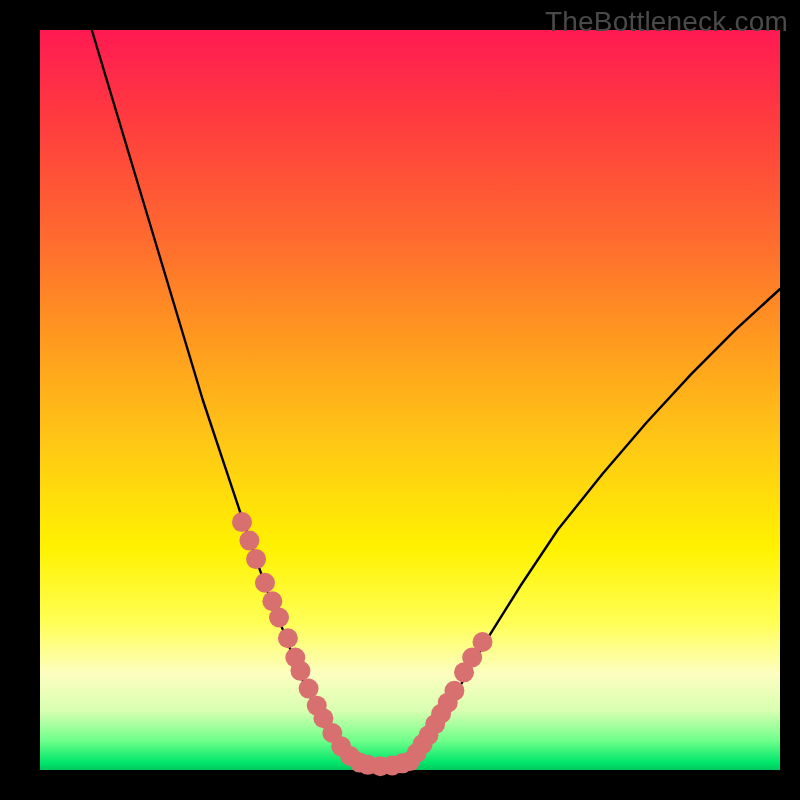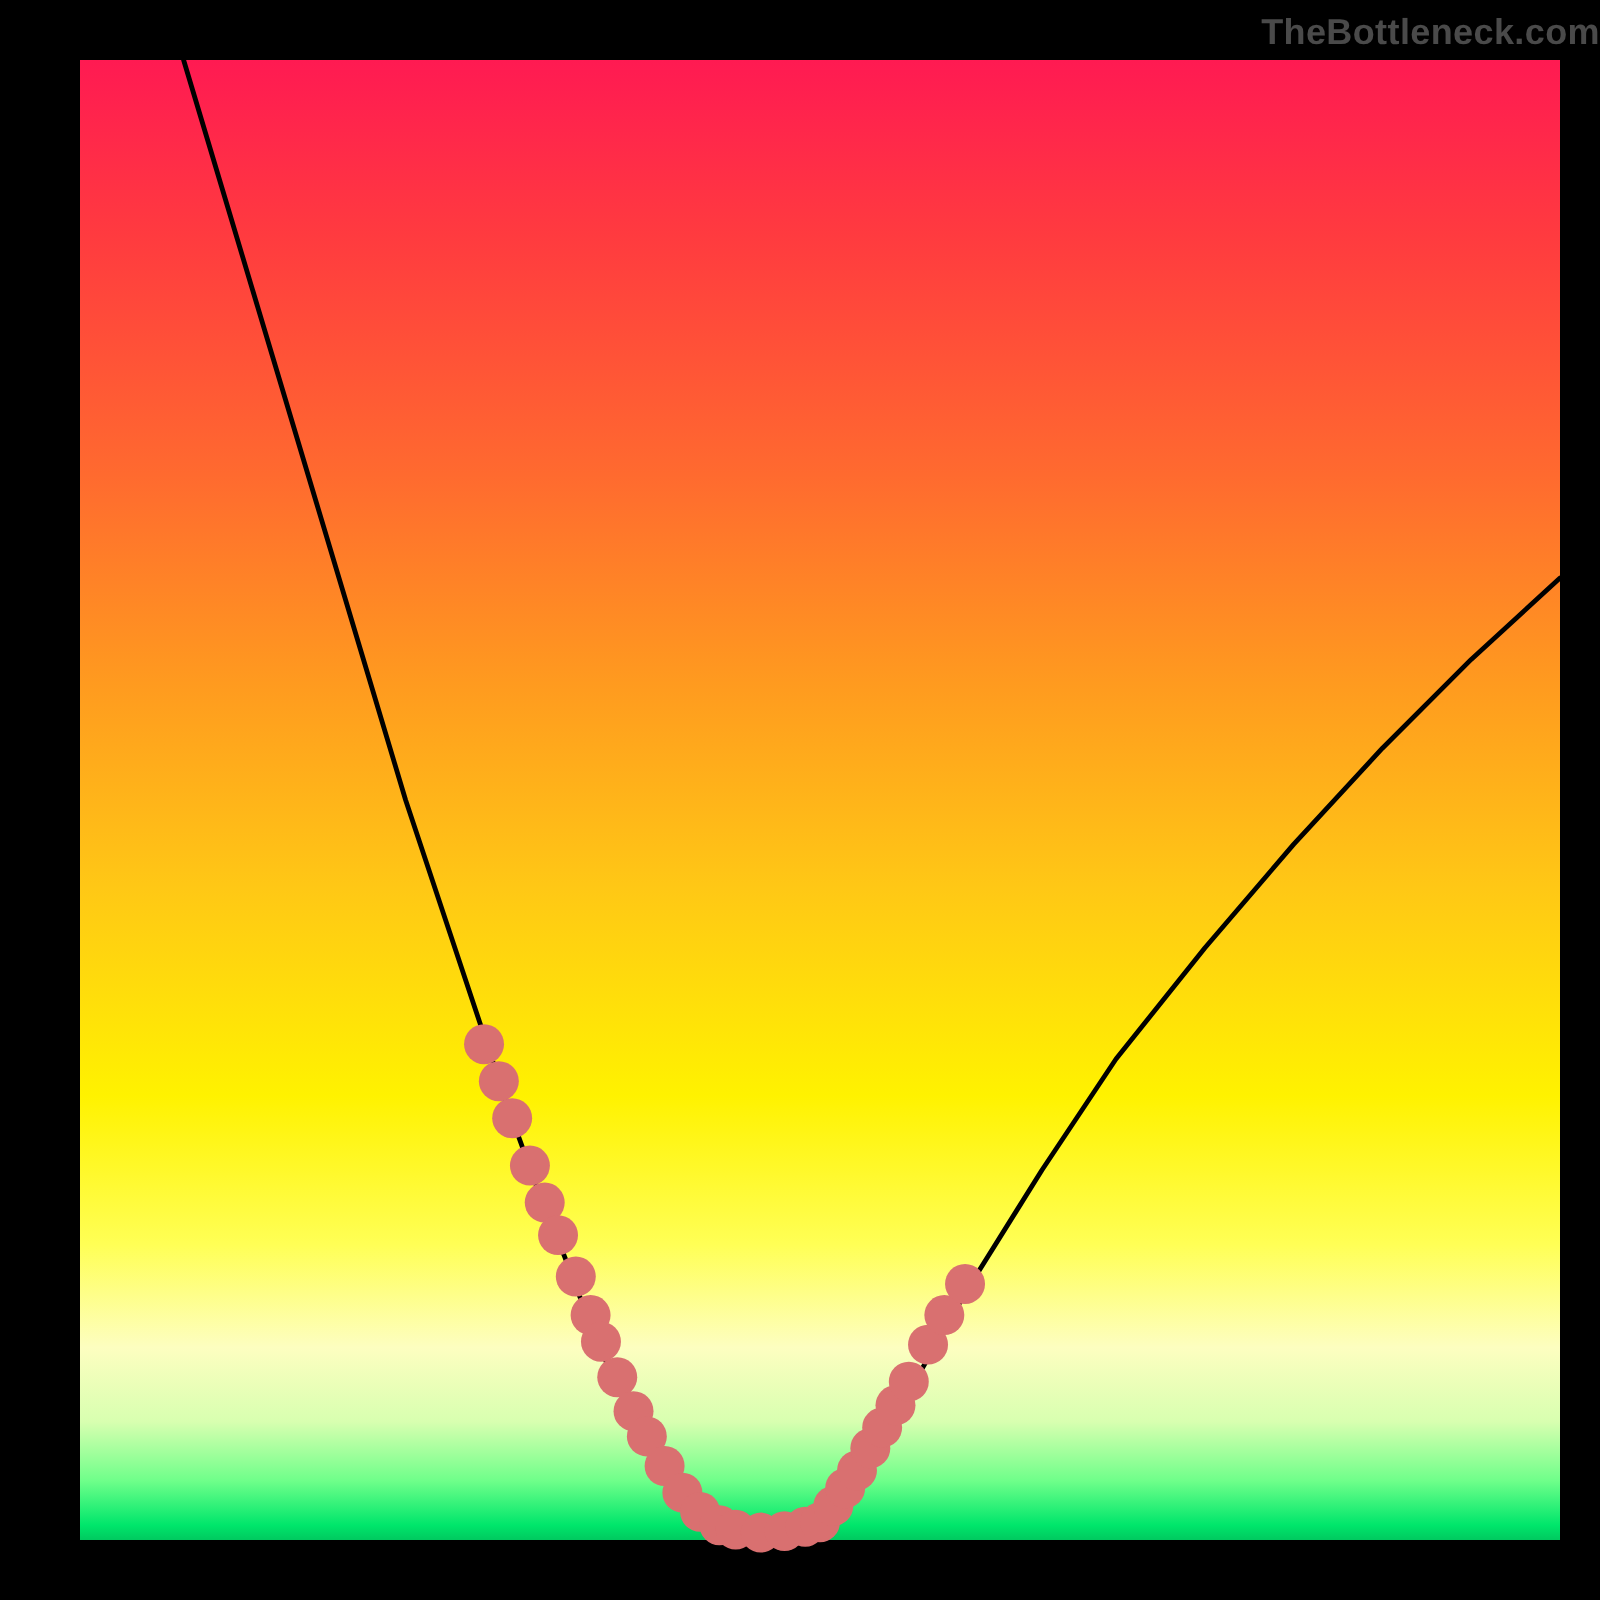--- a/index.html
+++ b/index.html
@@ -13,23 +13,23 @@
   }
   .stage {
     position: relative;
     width: 800px;
     height: 800px;
     background: #000;
   }
   .watermark {
     position: absolute;
     top: 6px;
-    right: 0;
-    font-size: 18px;
-    font-weight: 700;
+    right: 12px;
+    font-size: 28px;
+    font-weight: 400;
     color: #4a4a4a;
     letter-spacing: 0.2px;
     z-index: 10;
   }
   .plot {
     position: absolute;
     left: 40px;
     top: 30px;
     width: 740px;
     height: 740px;

